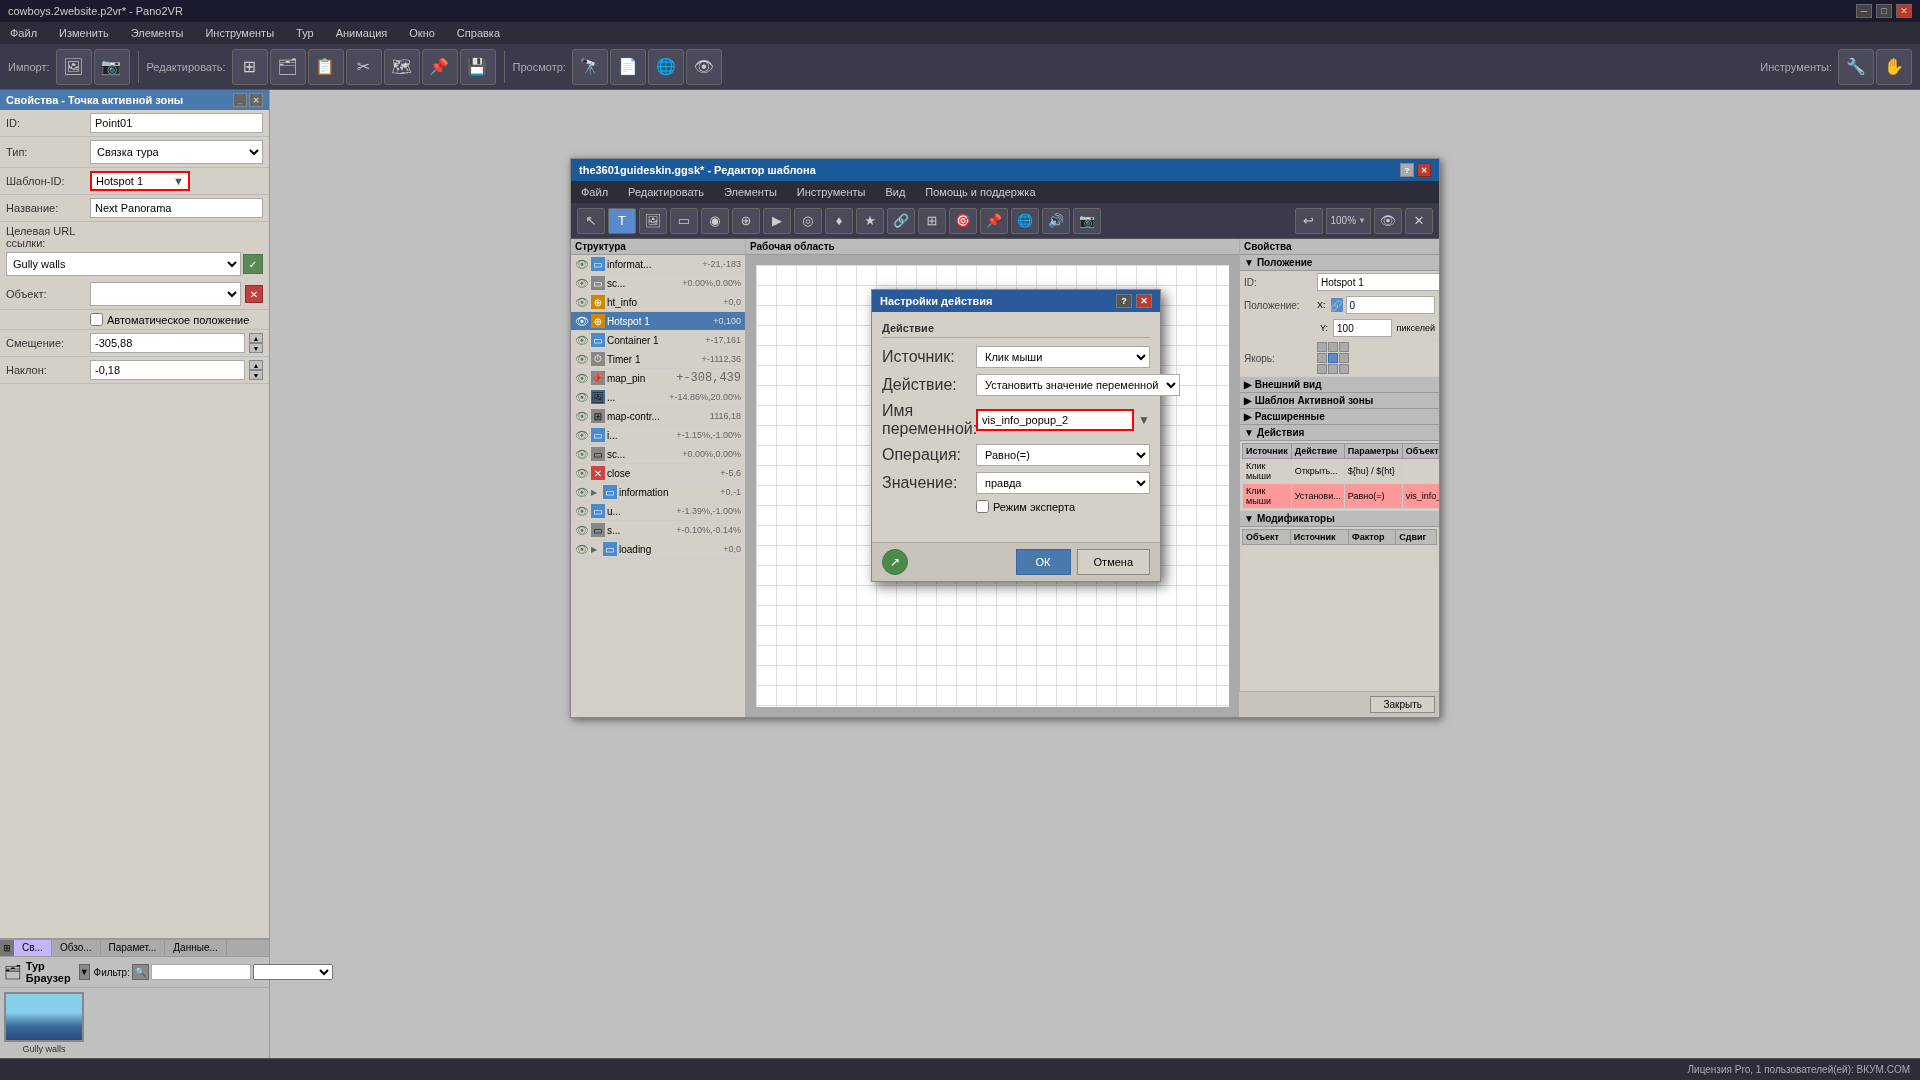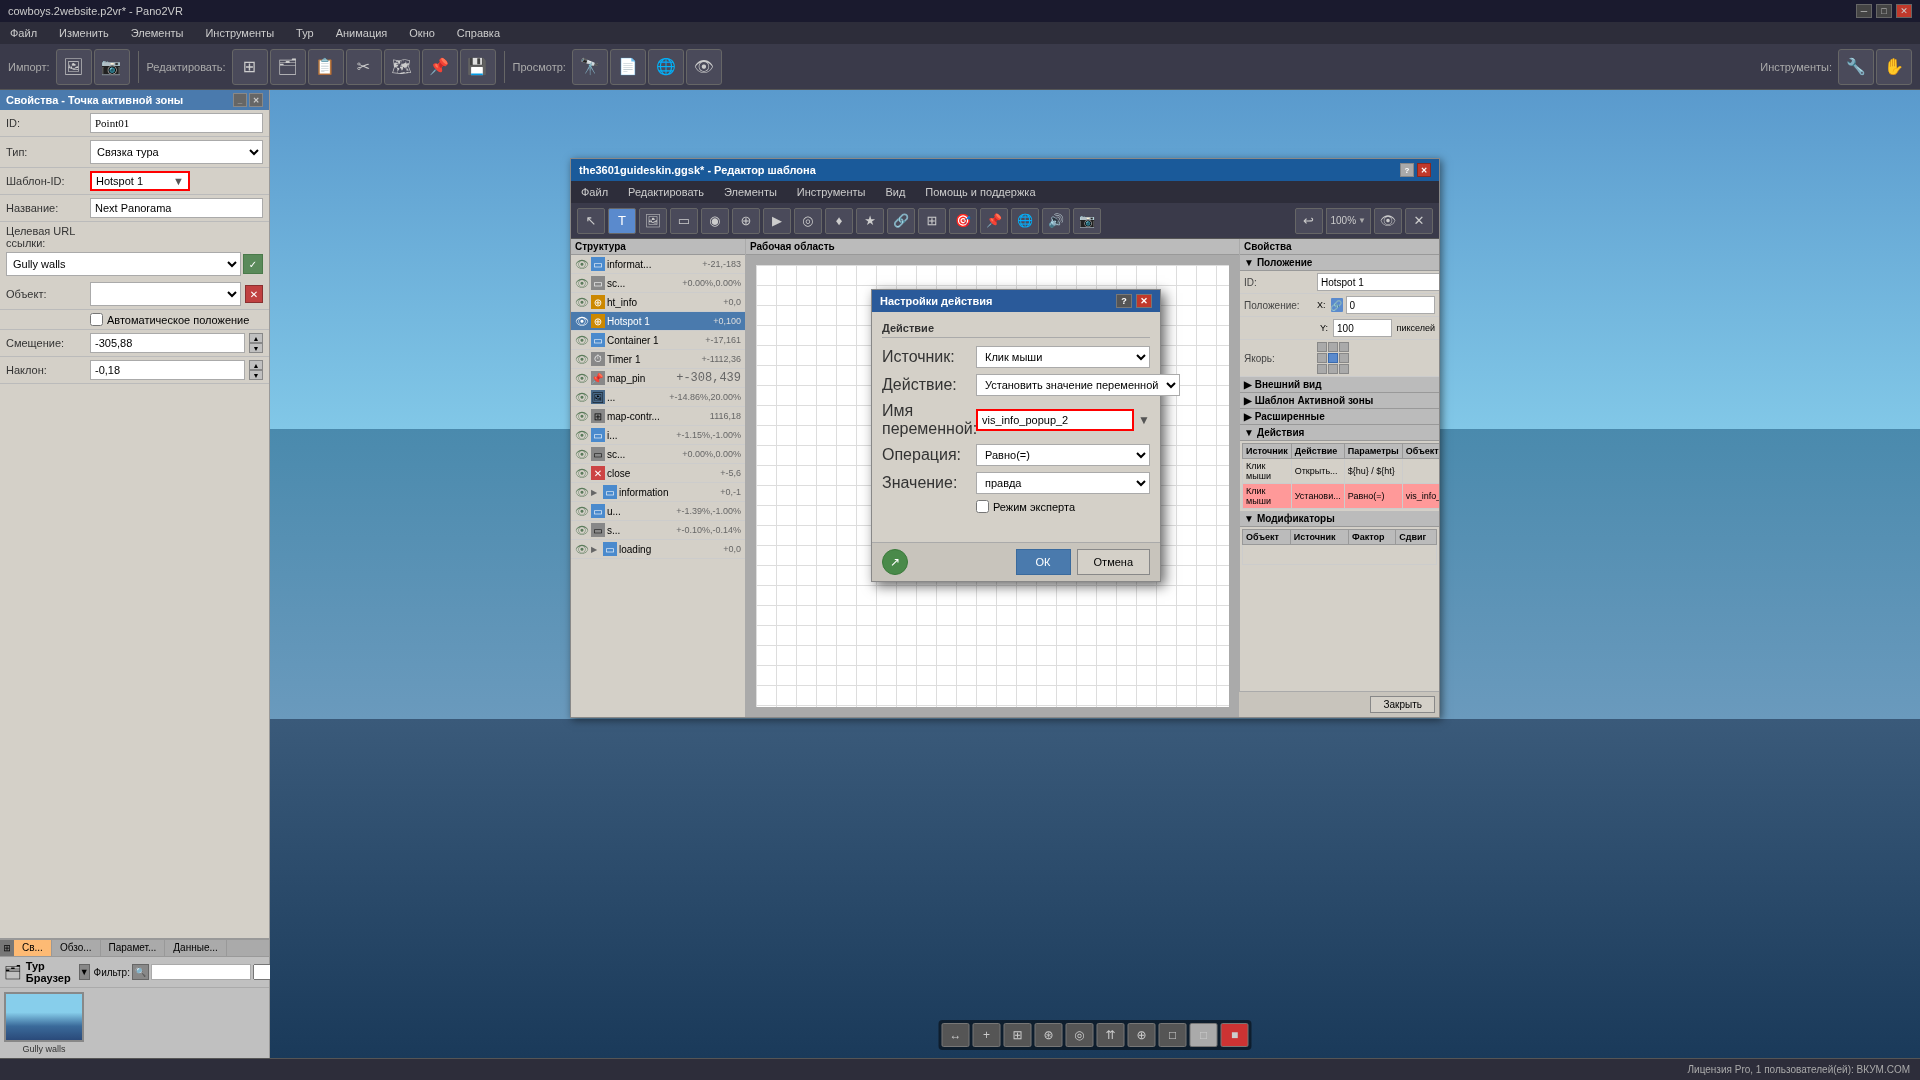--- a/index.html
+++ b/index.html
@@ -88,20 +88,21 @@
       width: 1px; height: 32px;
       background: #666;
       margin: 0 4px;
     }
 
     
     .main-area {
       display: flex;
       height: calc(1080px - 22px - 22px - 46px - 22px);
       background: #c0c0c0;
+      flex-direction: column;
     }
 
     
     .left-panel {
       width: 270px;
       background: #d4d0c8;
       border-right: 1px solid #999;
       display: flex;
       flex-direction: column;
       flex-shrink: 0;
@@ -535,21 +536,21 @@
     .eye-icon {
       color: #5a7a5a;
       font-size: 11px;
     }
     .pano-tab {
       padding: 2px 8px;
       font-size: 10px;
       cursor: pointer;
       border-right: 1px solid #999;
     }
-    .pano-tab.active { background: #fdba74; }
+    .pano-tab.active { background: #c4b5fd; }
     .filter-input {
       flex: 1;
       height: 18px;
       background: white;
       border: 1px solid #aaa;
       font-size: 10px;
     }
   </style>
 </head>
 <body>
@@ -613,21 +614,21 @@
     <div class="panel-title-bar">
       <span>Свойства - Точка активной зоны</span>
       <div class="panel-title-controls">
         <div class="panel-title-btn">_</div>
         <div class="panel-title-btn close">✕</div>
       </div>
     </div>
 
     <div class="prop-row">
       <span class="prop-label">ID:</span>
-      <input class="prop-value" value="Point01" style="width: 120px; font-family: Liberation Serif, serif;">
+      <input class="prop-value" value="Point01" style="width: 120px;">
     </div>
     <div class="prop-row">
       <span class="prop-label">Тип:</span>
       <select class="prop-select">
         <option>Связка тура</option>
       </select>
     </div>
     <div class="prop-row">
       <span class="prop-label">Шаблон-ID:</span>
       <div class="hotspot-dropdown">

